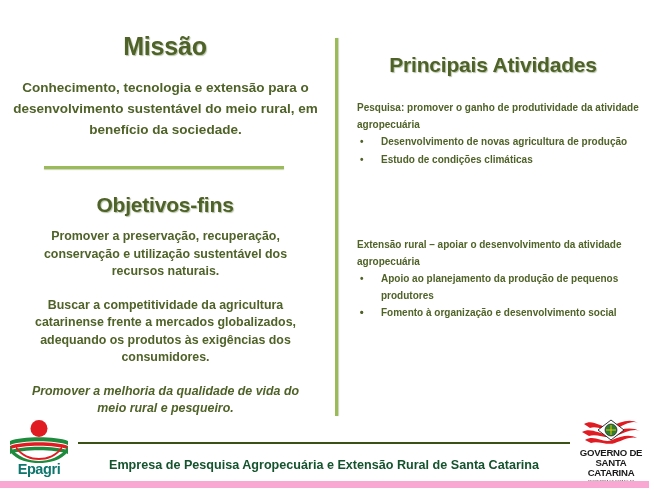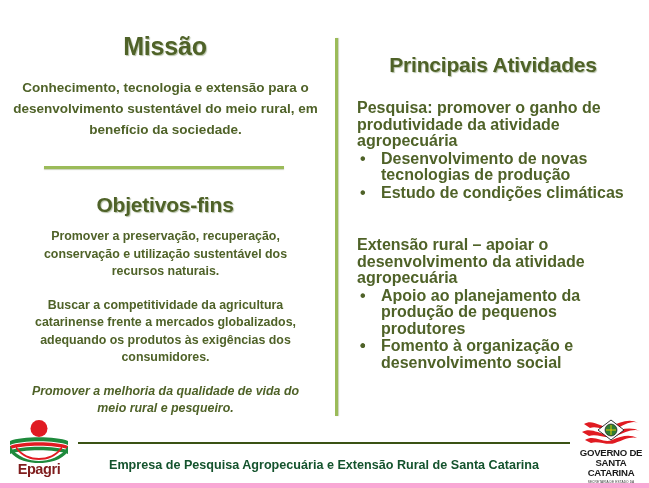--- a/index.html
+++ b/index.html
@@ -10,21 +10,21 @@
   body {
     font-family: "Liberation Sans", sans-serif;
   }
   #slide {
     position: relative;
     width: 649px;
     height: 488px;
     background: #ffffff;
     overflow: hidden;
     box-sizing: border-box;
-    border-bottom: 5px solid #f9a8d4;
+    border-bottom: 7px solid #f9a8d4;
   }
 
   
   .hd {
     color: #4F6228;
     font-weight: bold;
     text-shadow: 1px 1px 1px rgba(120,140,95,0.55);
     letter-spacing: -0.2px;
   }
   .bd {
@@ -109,21 +109,21 @@
     left: 0; top: 52px;
     width: 290px;
     text-align: center;
     font-size: 21px;
     line-height: 25px;
   }
   .rgroup {
     position: absolute;
     left: 9px;
     width: 283px;
-    font-size: 16px;
+    font-size: 10px;
     line-height: 16.5px;
   }
   #grp-pesquisa { top: 100px; }
   #grp-extensao { top: 237px; }
   .rgroup .lead {
     margin: 0 0 1px 0;
   }
   .rgroup ul {
     margin: 0;
     padding: 0;
@@ -172,21 +172,21 @@
   }
   #epagri-mark { display:block; }
   #epagri-word {
     position: absolute;
     left: 0;
     top: 42px;
     width: 62px;
     text-align: center;
     font-size: 14.5px;
     font-weight: bold;
-    color: #7f1d1d;
+    color: #0f766e;
     letter-spacing: -0.4px;
   }
 
   
   #gov-logo {
     position: absolute;
     left: 578px;
     top: 416px;
     width: 66px;
     height: 70px;
@@ -243,21 +243,21 @@
 
   <div id="right-col">
 
     <div id="atividades-title" class="hd">Principais Atividades</div>
 
     <div id="grp-pesquisa" class="rgroup bd">
       <p class="lead">Pesquisa: promover o ganho de produtividade da atividade agropecuária</p>
       <ul>
         <li>
           <span class="bullet">•</span>
-          <span>Desenvolvimento de novas tecnologias de produção</span>
+          <span>Desenvolvimento de novas agricultura de produção</span>
         </li>
         <li>
           <span class="bullet">•</span>
           <span>Estudo de condições climáticas</span>
         </li>
       </ul>
     </div>
 
     <div id="grp-extensao" class="rgroup bd">
       <p class="lead">Extensão rural – apoiar o desenvolvimento da atividade agropecuária</p>

